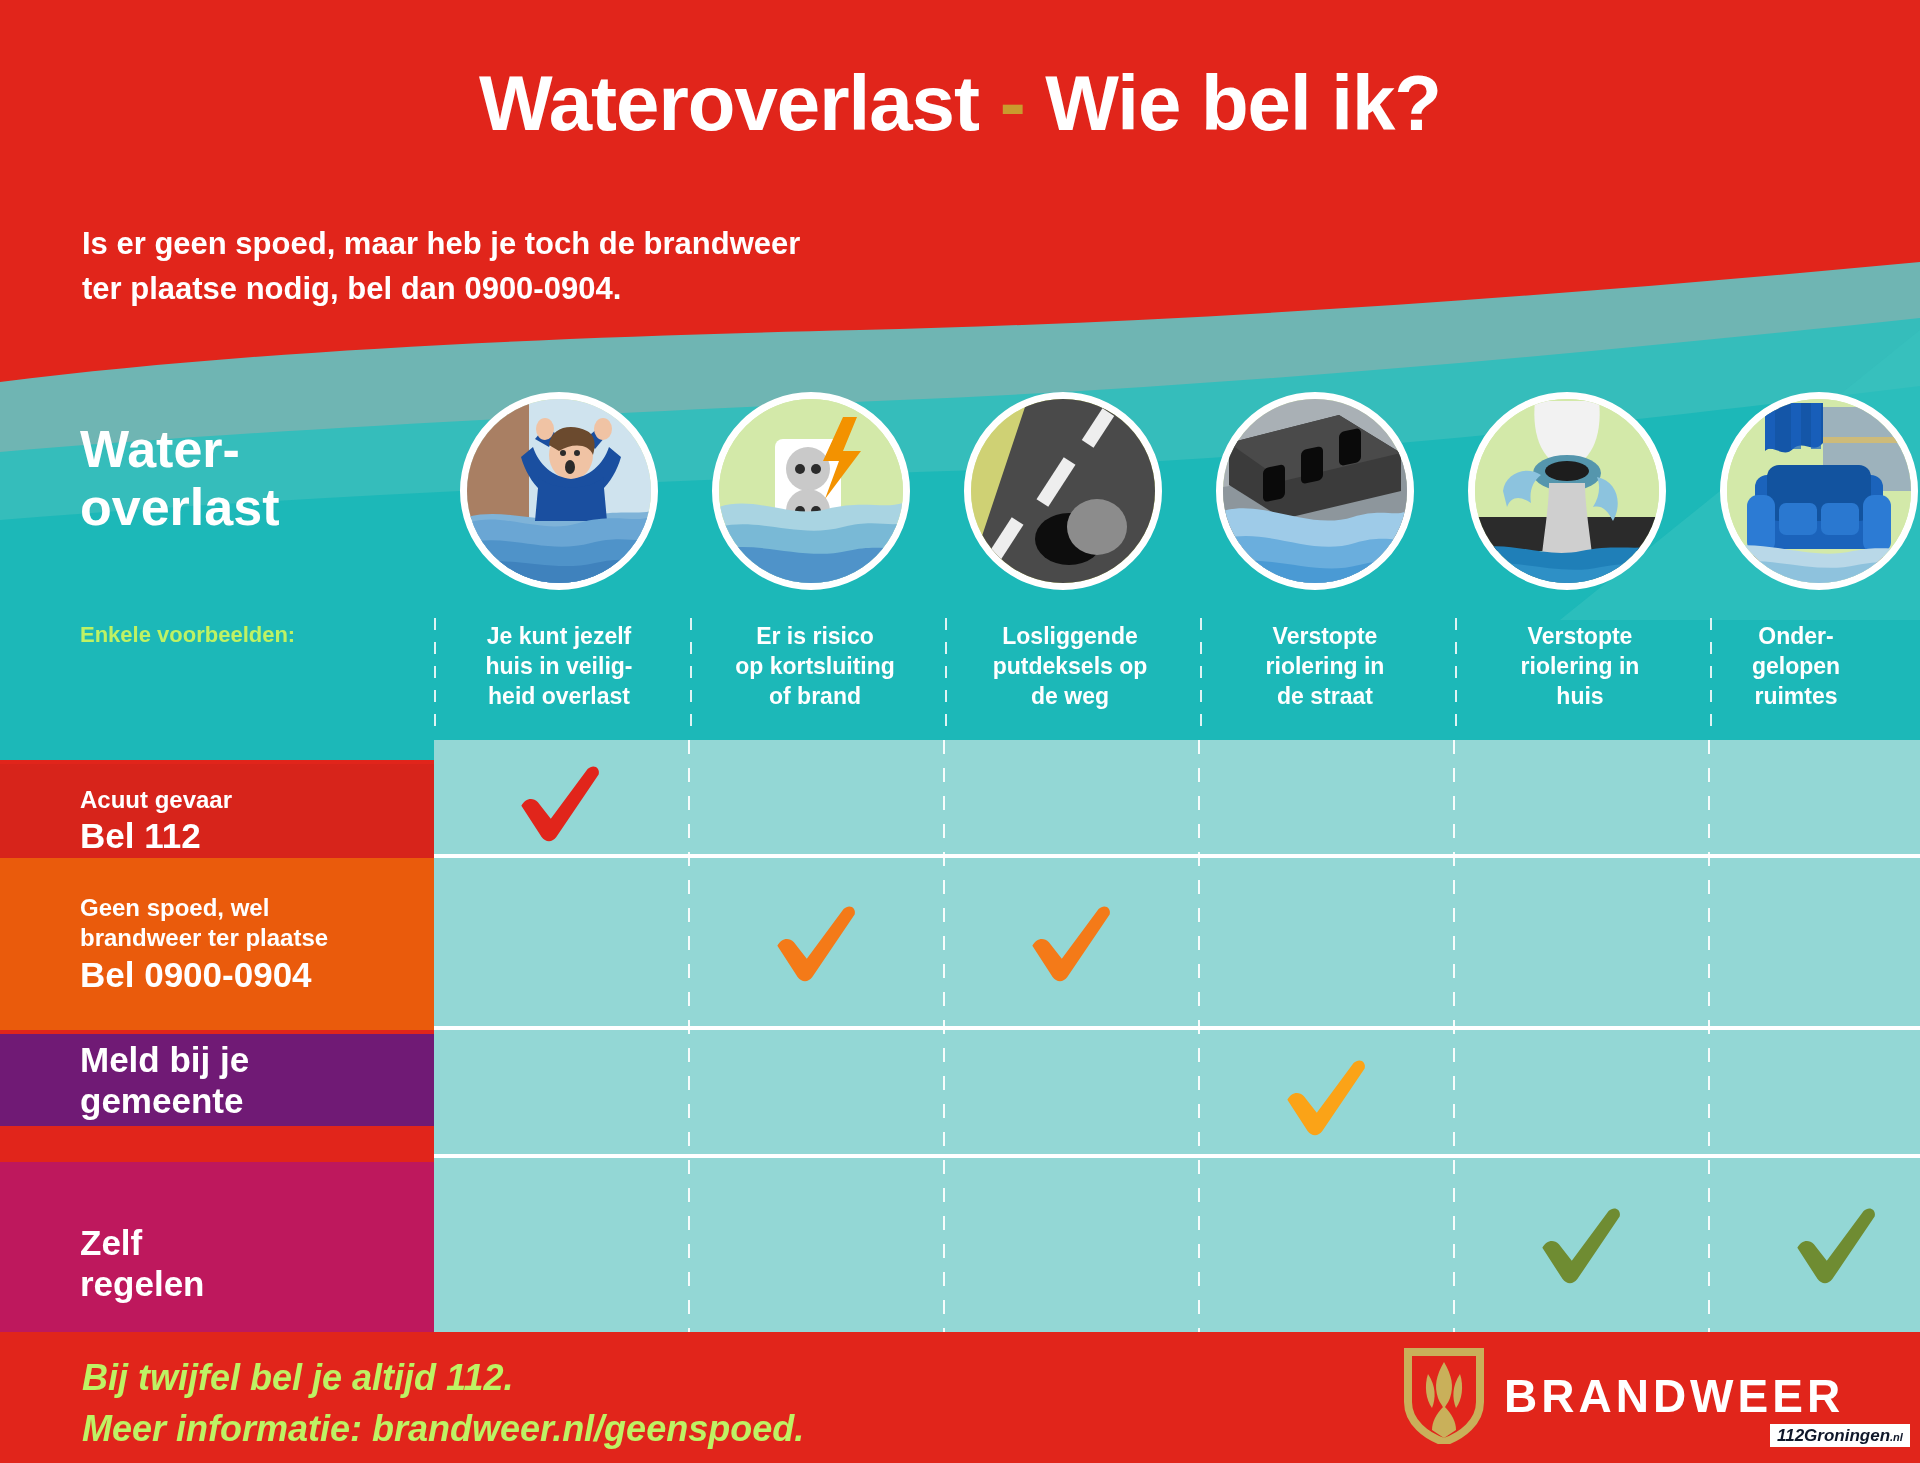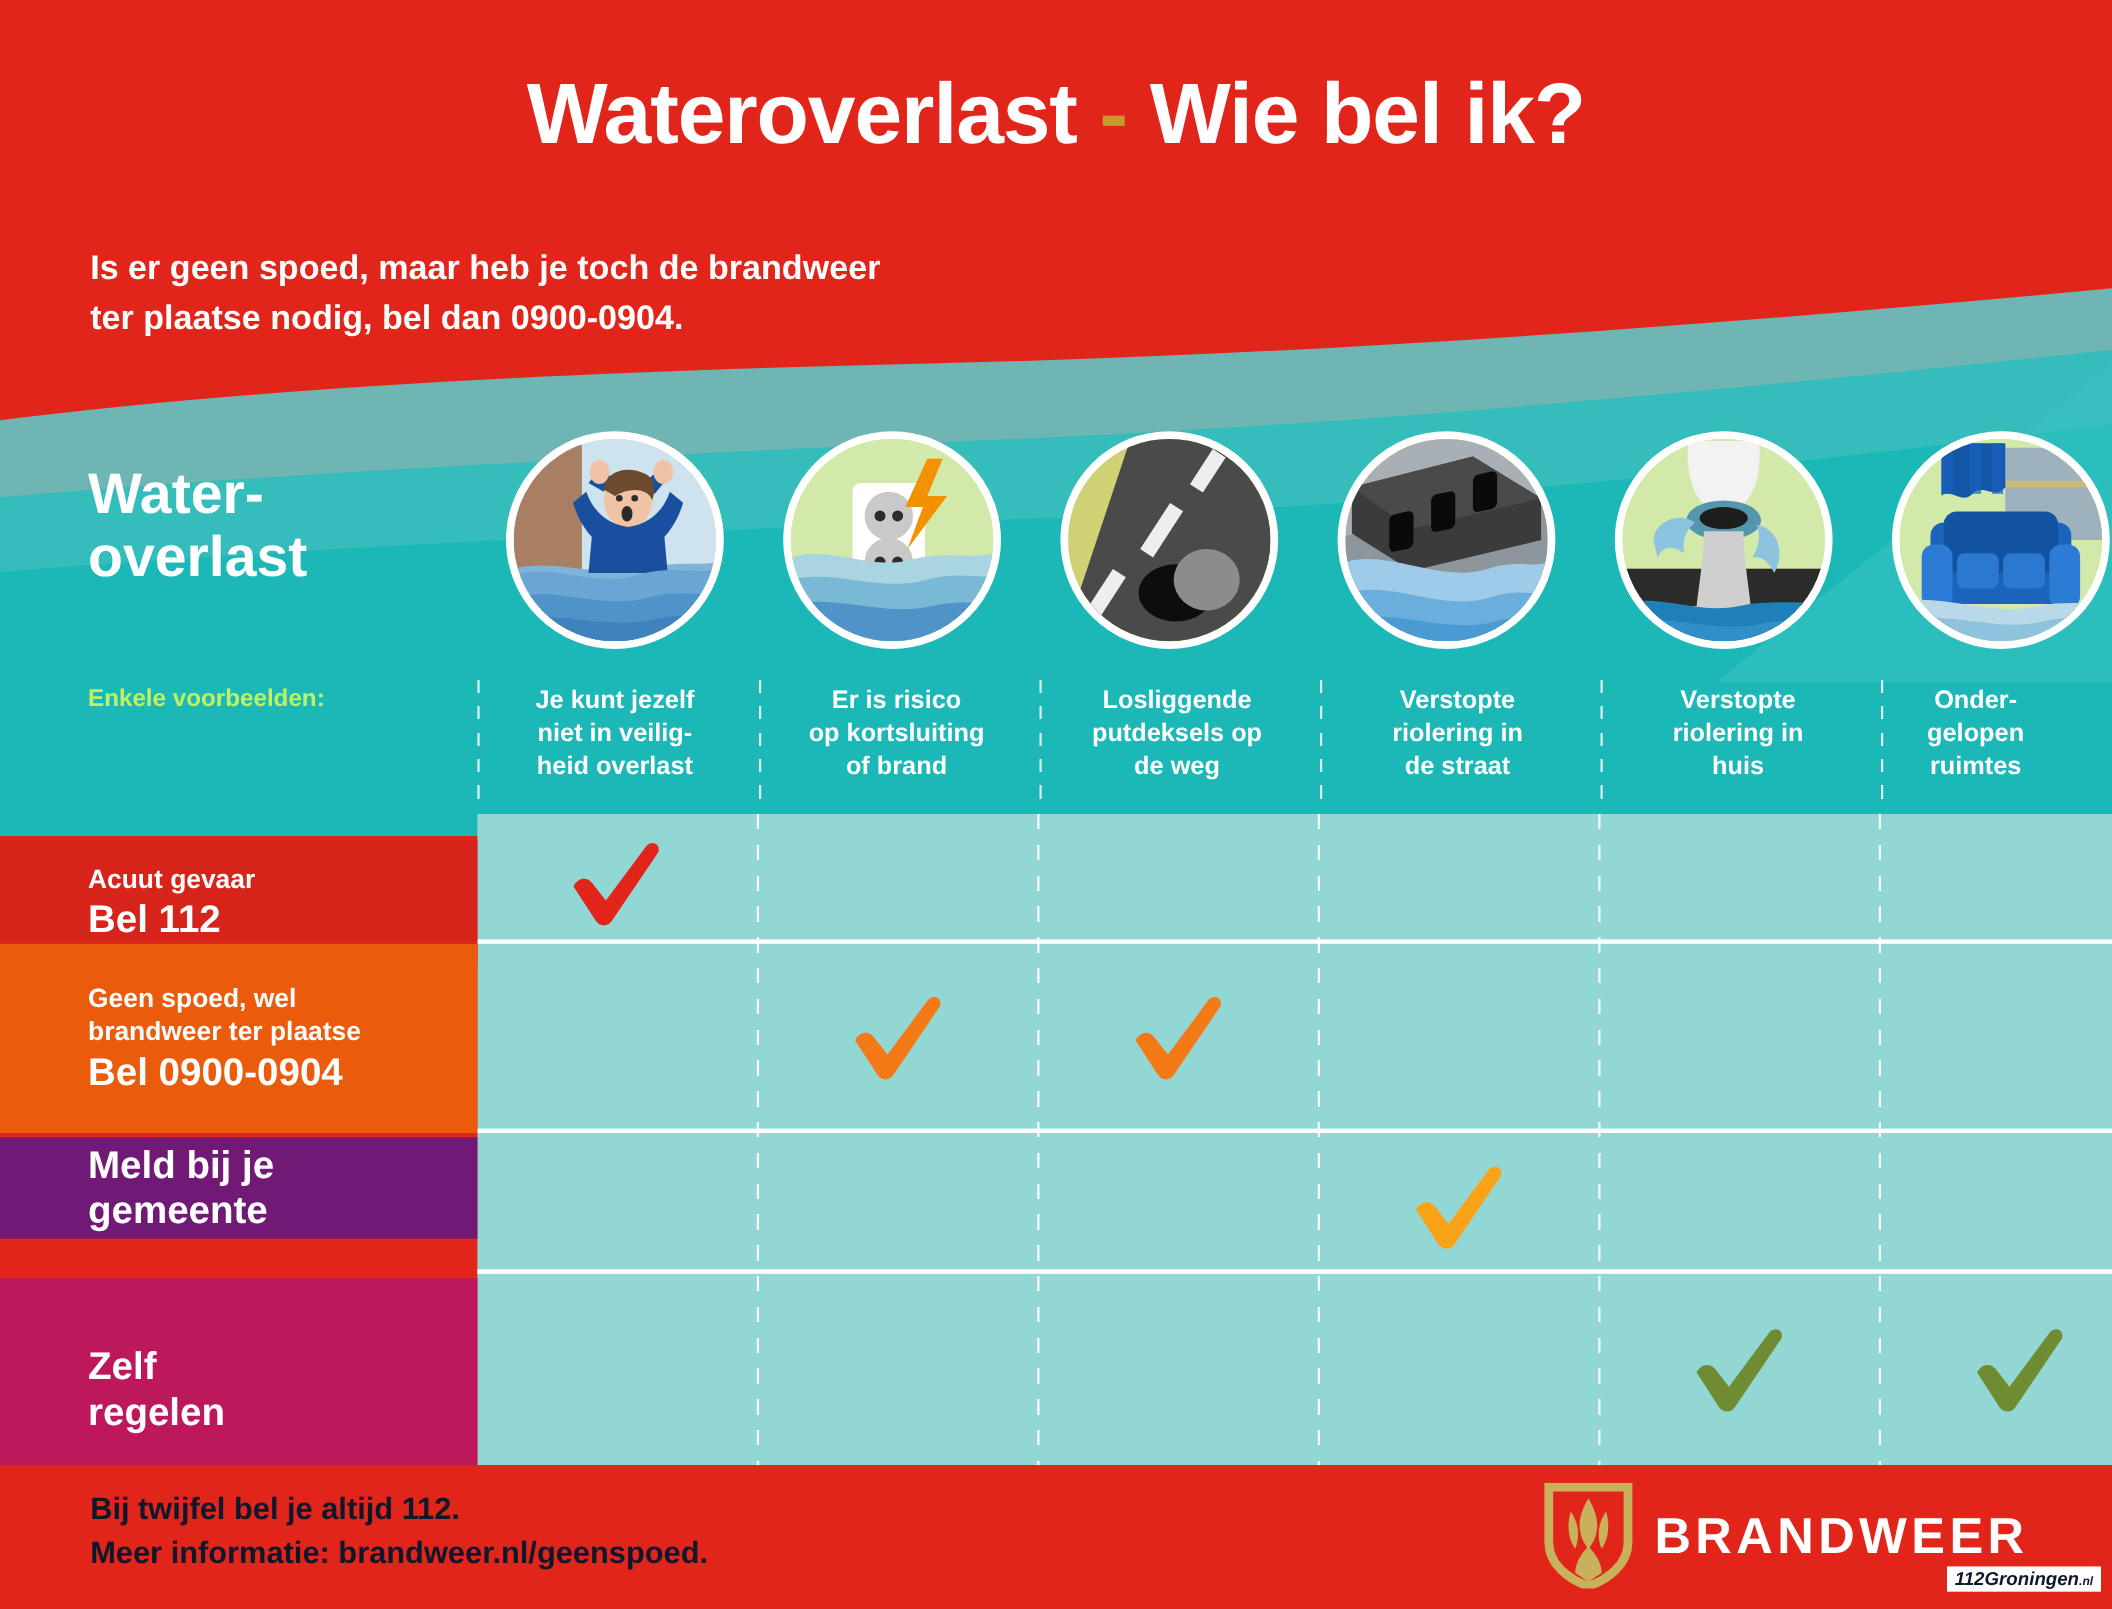--- a/index.html
+++ b/index.html
@@ -91,21 +91,21 @@
   
   .check{ position:absolute; width:92px; height:92px; }
 
   
   .footer{
     position:absolute; left:0; top:1332px; width:1920px; height:131px;
     background:#e1251b;
   }
   .footer-text{
     position:absolute; left:82px; top:1352px;
-    color:#0f172a; font-size:28px; font-weight:bold; line-height:1.42;
+    color:#bef264; font-size:36px; font-weight:bold; line-height:1.42;font-style:italic;
   }
   .logo-wrap{ position:absolute; left:1402px; top:1348px; display:flex; align-items:center; gap:18px; }
   .logo-word{ color:#ffffff; font-size:46px; font-weight:bold; letter-spacing:4px; }
   .watermark{
     position:absolute; left:1770px; top:1424px;
     background:#ffffff; padding:3px 7px;
     font-size:17px; font-style:italic; font-weight:bold; color:#0f172a;
     line-height:1;
   }
   .watermark .nl{ font-size:11px; }
@@ -252,21 +252,21 @@
 
   <div class="hdr-dash" style="left:434px;"></div>
   <div class="hdr-dash" style="left:690px;"></div>
   <div class="hdr-dash" style="left:945px;"></div>
   <div class="hdr-dash" style="left:1200px;"></div>
   <div class="hdr-dash" style="left:1455px;"></div>
   <div class="hdr-dash" style="left:1710px;"></div>
 
   <div class="col-head" style="left:434px;">
     <div>Je kunt jezelf</div>
-    <div>niet in veilig-</div>
+    <div>huis in veilig-</div>
     <div>heid overlast</div>
   </div>
   <div class="col-head" style="left:690px;">
     <div>Er is risico</div>
     <div>op kortsluiting</div>
     <div>of brand</div>
   </div>
   <div class="col-head" style="left:945px;">
     <div>Losliggende</div>
     <div>putdeksels op</div>

